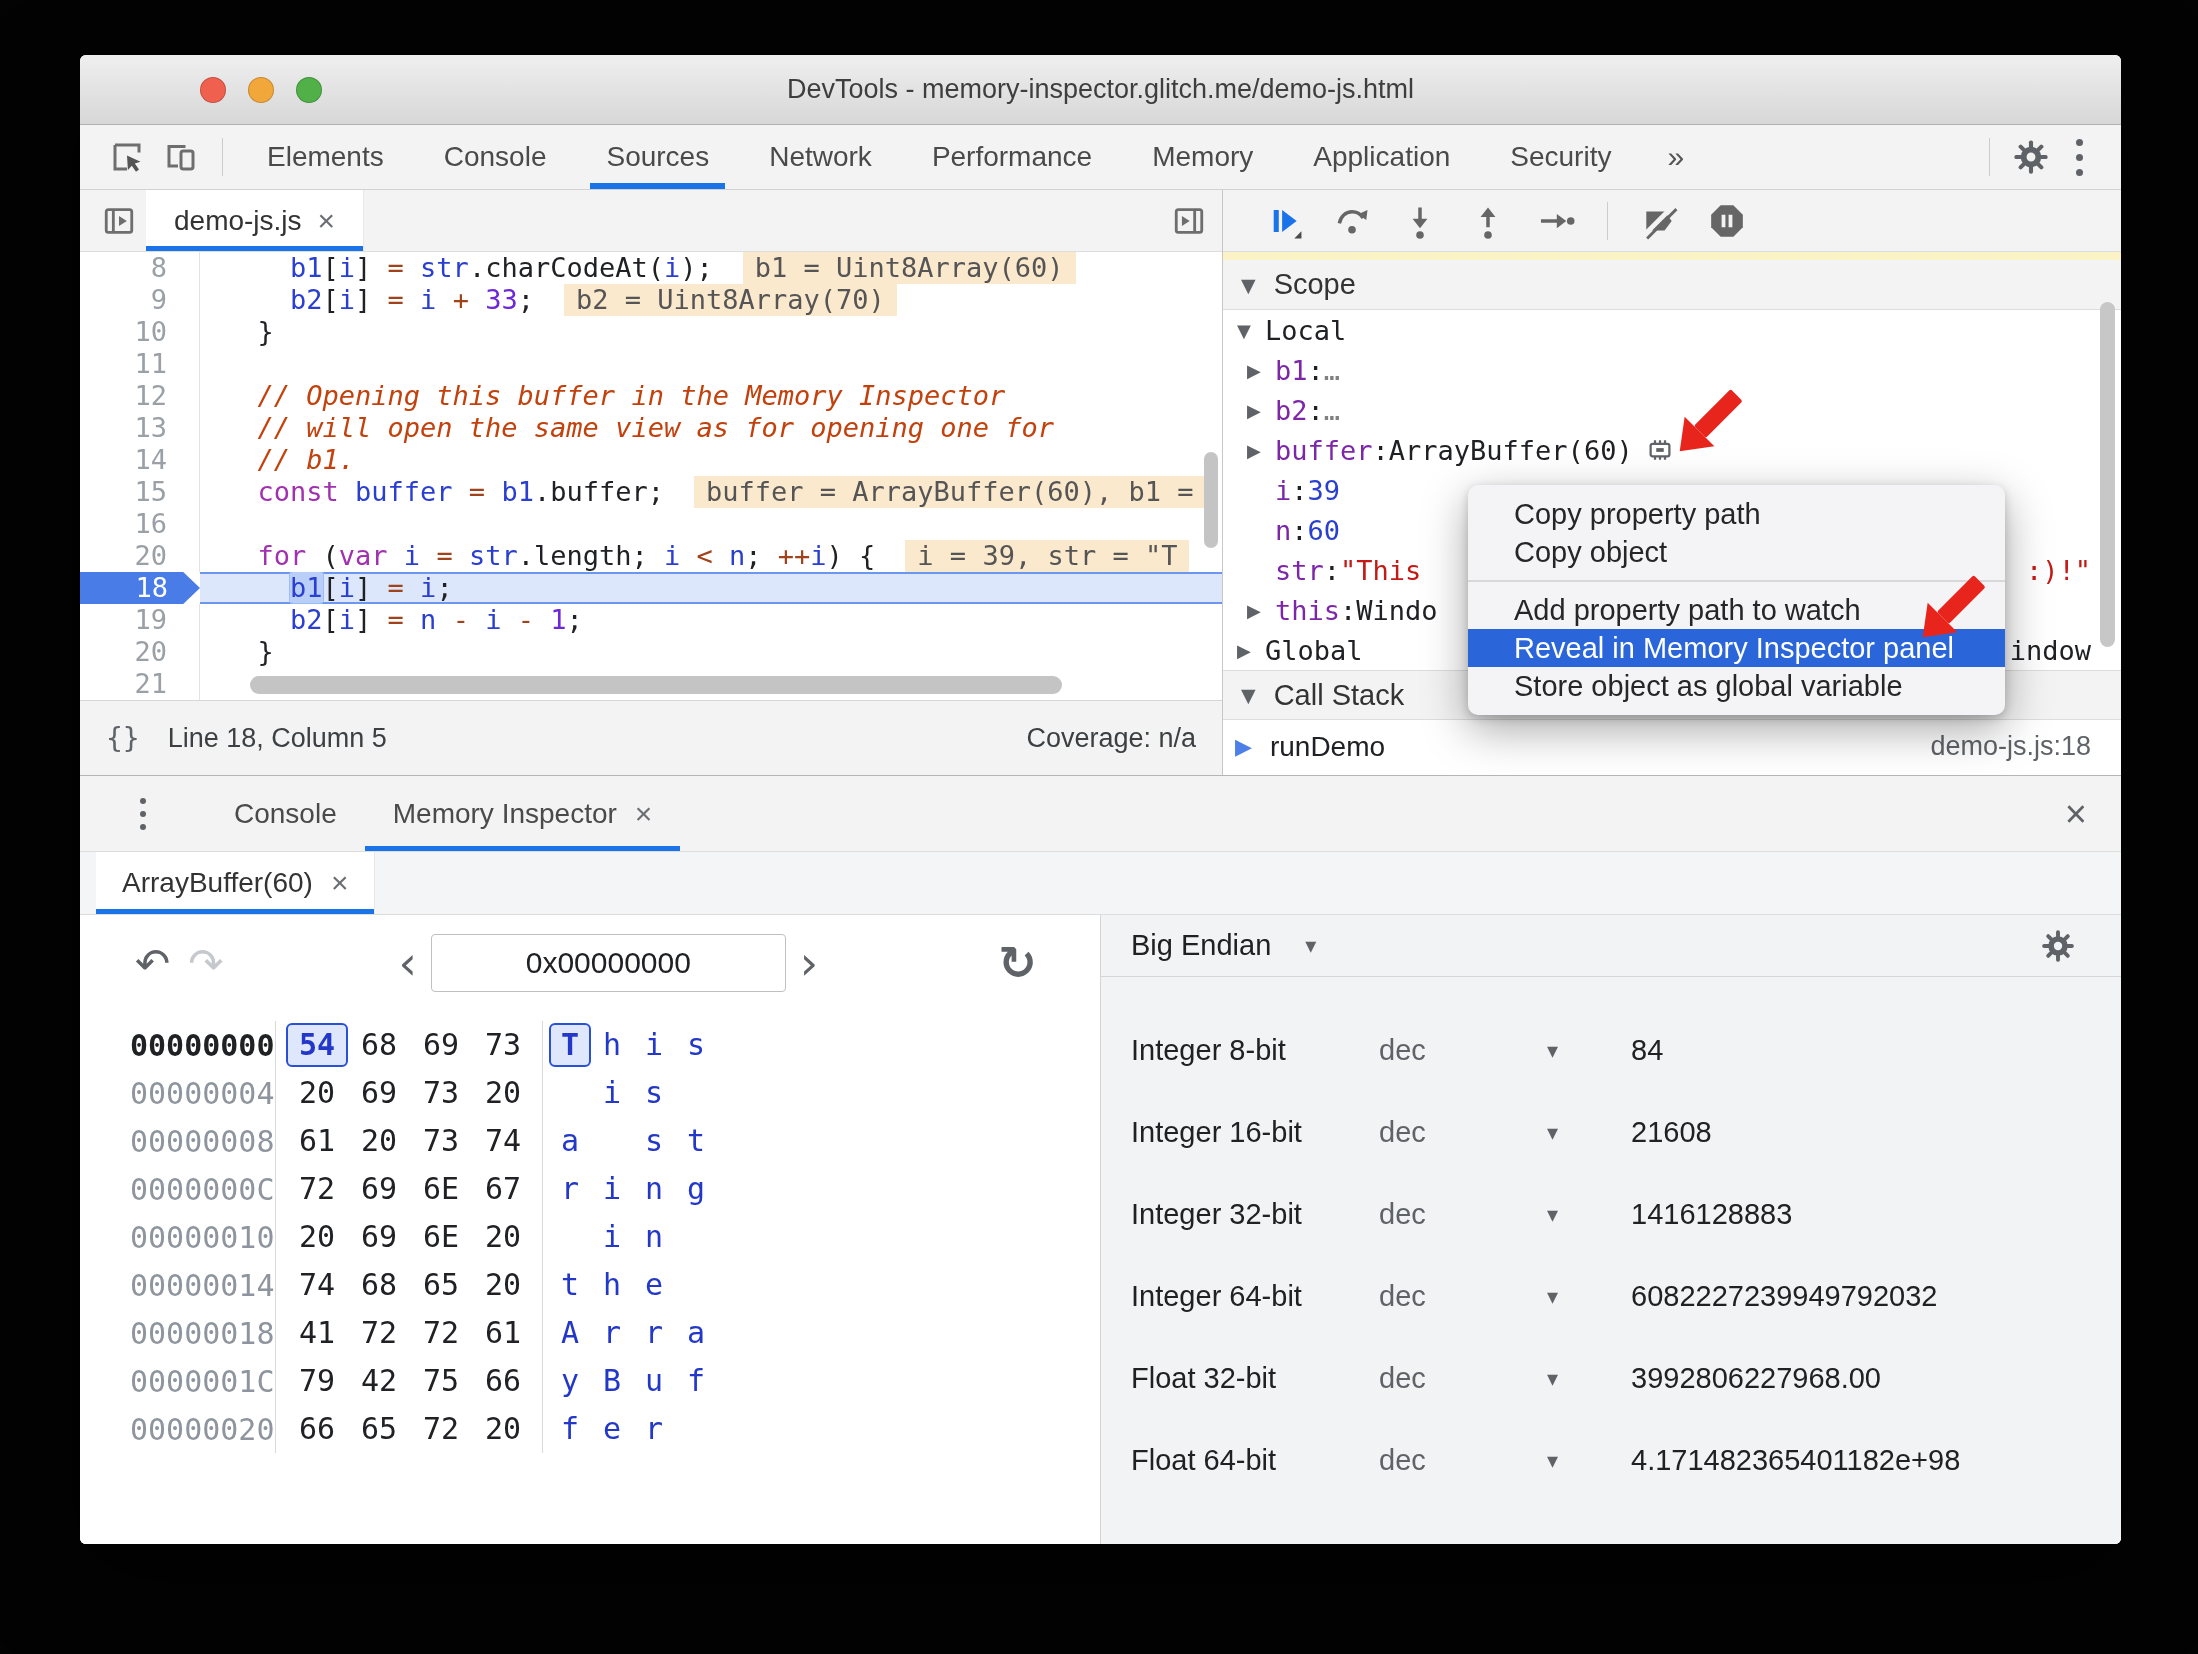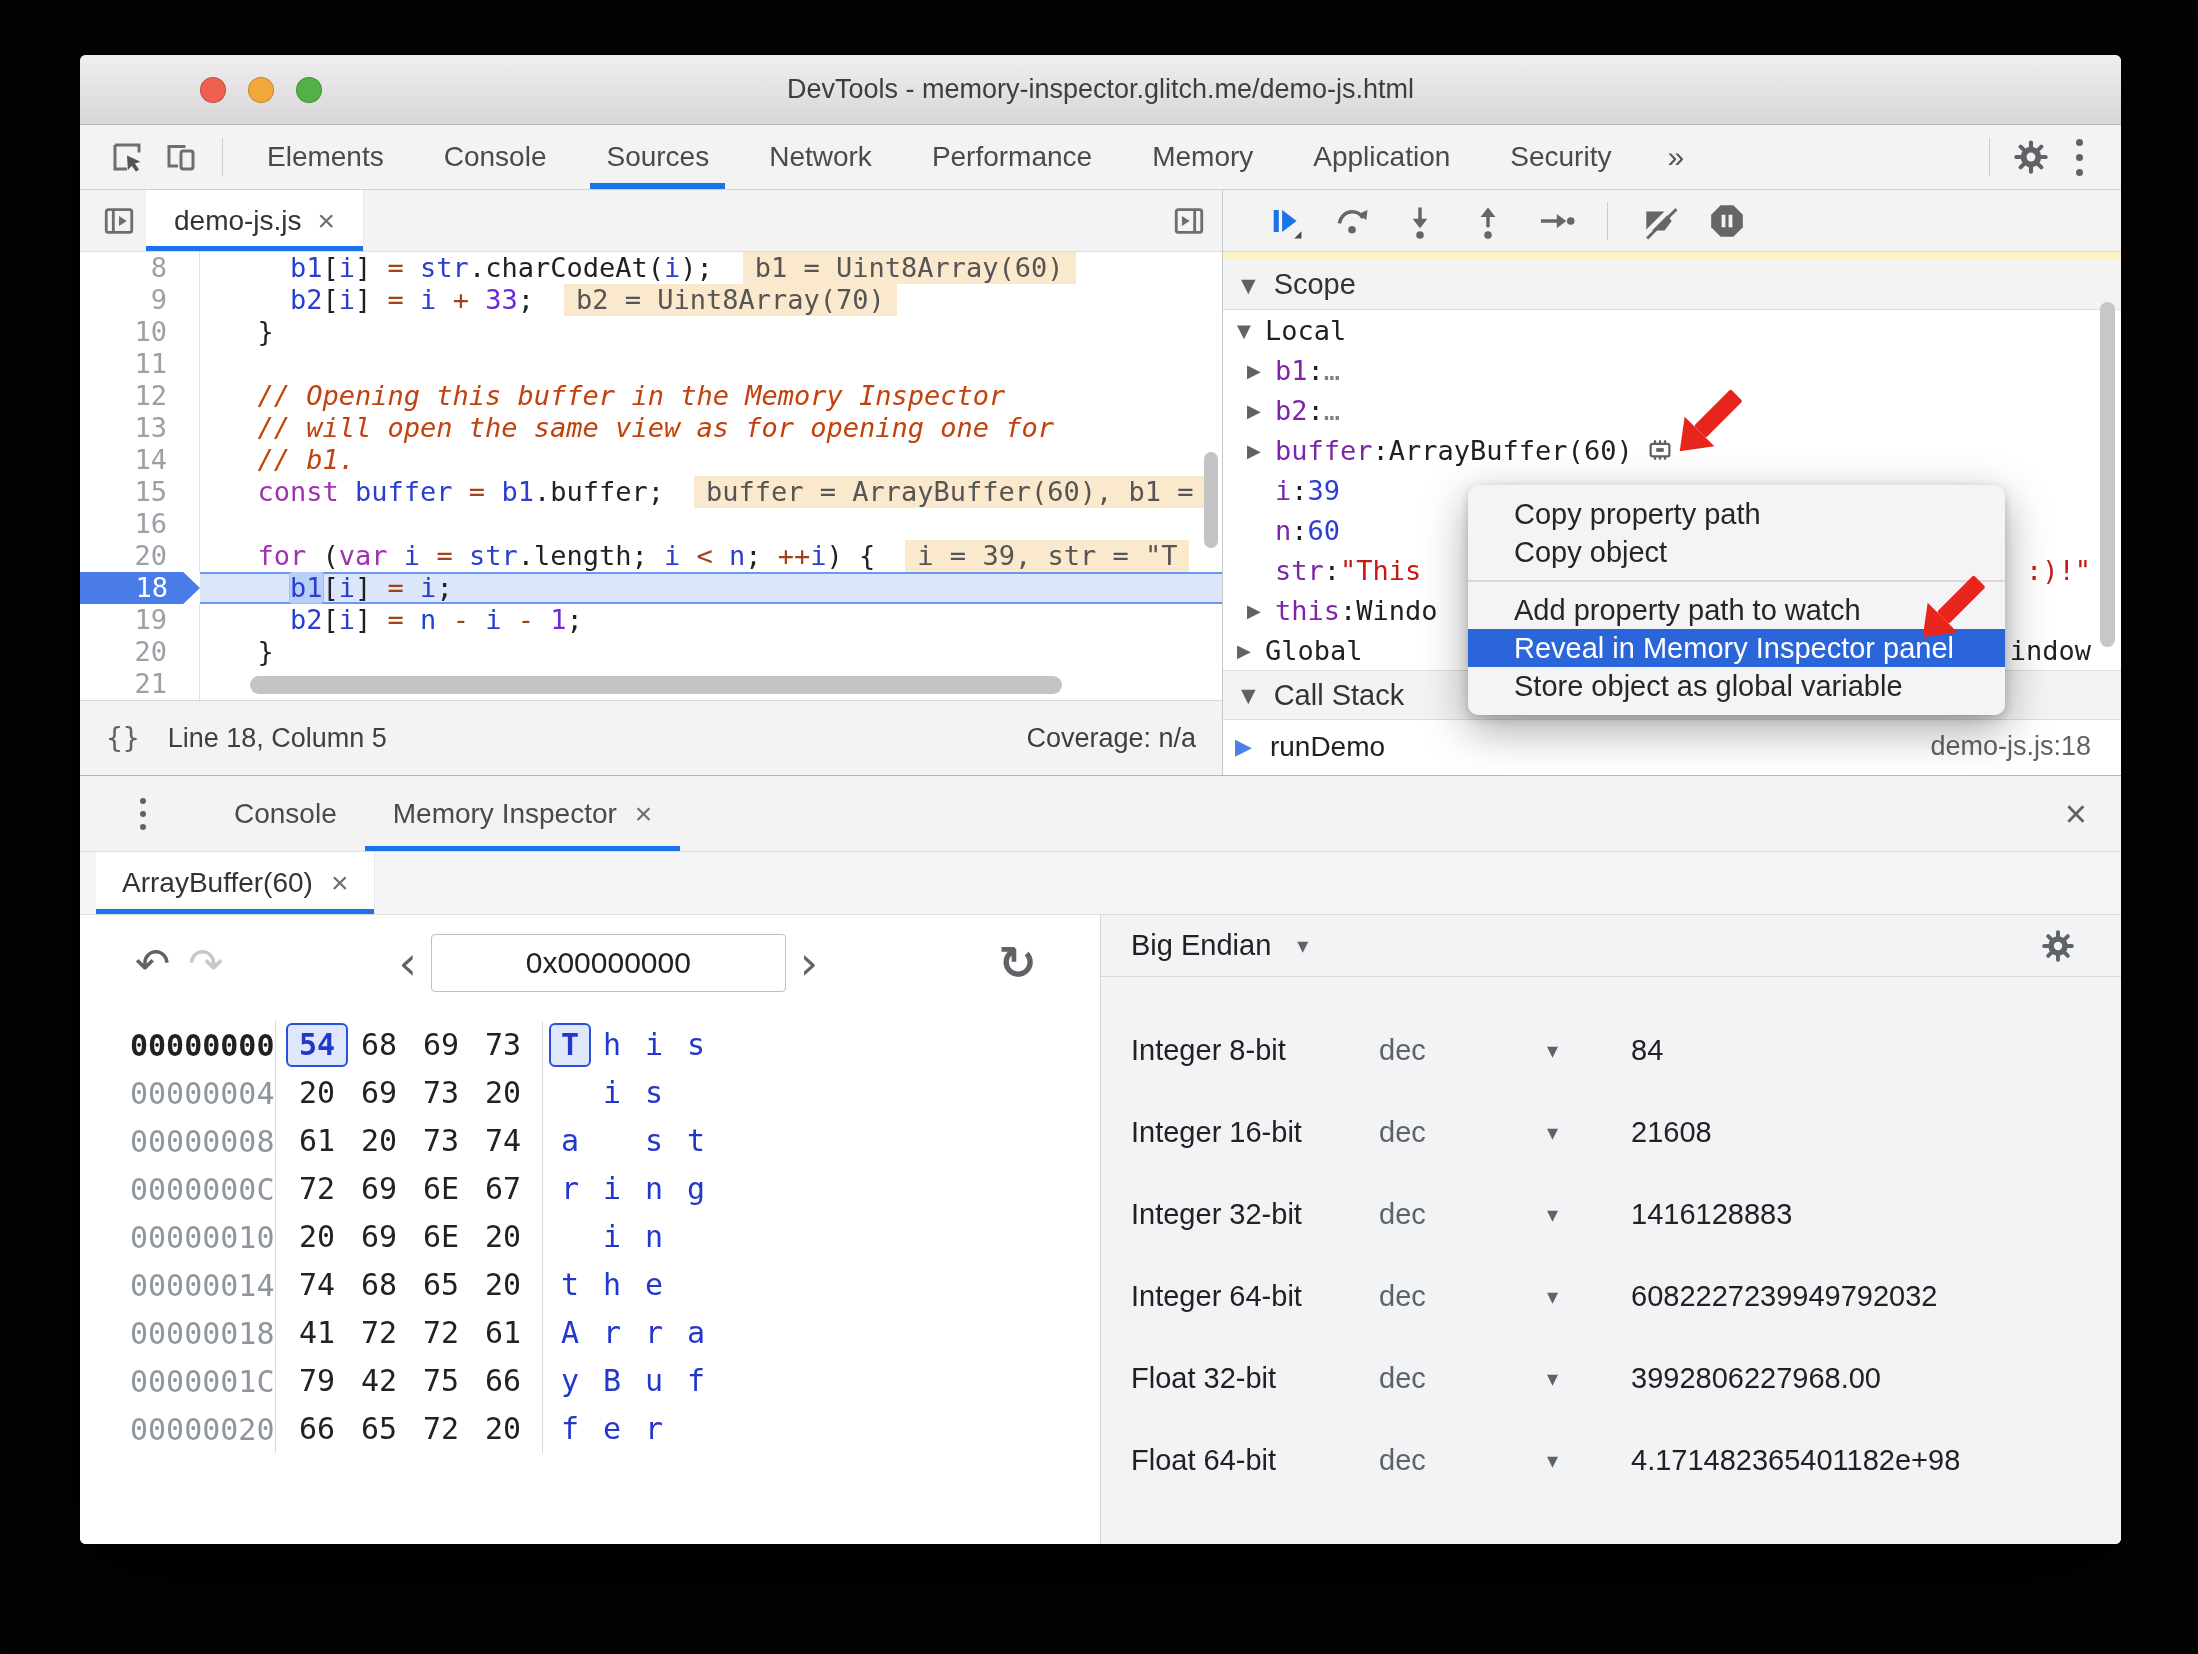--- a/index.html
+++ b/index.html
@@ -126,21 +126,21 @@
   .hrow.first .haddr { color:#202124; font-weight:bold; }
   .vline { flex:none; width:1px; align-self:stretch; background:#dadada; }
   .bgroup { display:flex; margin-left:10px; }
   .hbyte { flex:none; width:62px; height:44px; line-height:44px; text-align:center; color:#202124; }
   .agroup { display:flex; margin-left:6px; }
   .hascii { flex:none; width:42px; height:44px; line-height:44px; text-align:center; color:#2338c9; }
   .selcell { border:2px solid #2b50d8; background:#dfe7fc; border-radius:6px; color:#2338c9; line-height:40px;font-weight:bold; }
   .bgroup { margin-right:8px; }
 
   .valpane { flex:1; background:#f1f3f4; border-left:1px solid #d5d5d5; display:flex; flex-direction:column; }
-  .vphead { flex:none; height:62px; border-bottom:1px solid #d6d6d6; display:flex; align-items:center; padding:0 45px 0 30px; gap:26px; font-size:29px; color:#202124; }
+  .vphead { flex:none; height:62px; border-bottom:1px solid #d6d6d6; display:flex; align-items:center; padding:0 45px 0 30px; gap:34px; font-size:29px; color:#202124; }
   .caret { font-family:"DejaVu Sans",sans-serif; font-size:22px; color:#5f6368; }
   .vpgear { margin-left:auto; display:flex; }
   .vprows { padding-top:32px; }
   .vprow { height:82px; display:flex; align-items:center; padding-left:30px; font-size:29px; color:#202124; }
   .vlabel { flex:none; width:248px; }
   .vformat { flex:none; width:168px; color:#5f6368; }
   .vcaret { flex:none; width:84px; }
   svg { display:block; }
 </style>
 </head>

